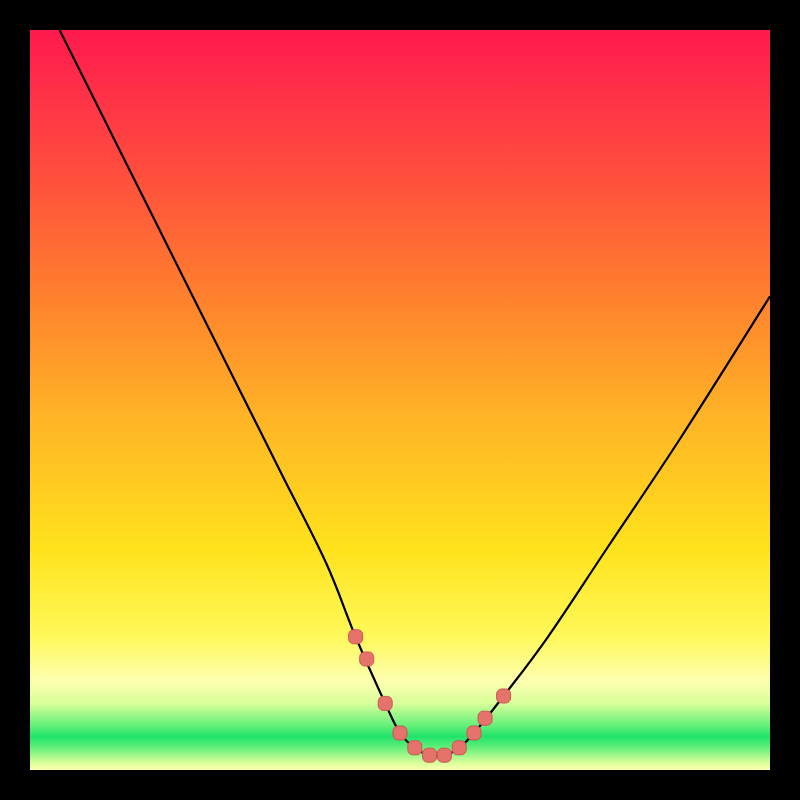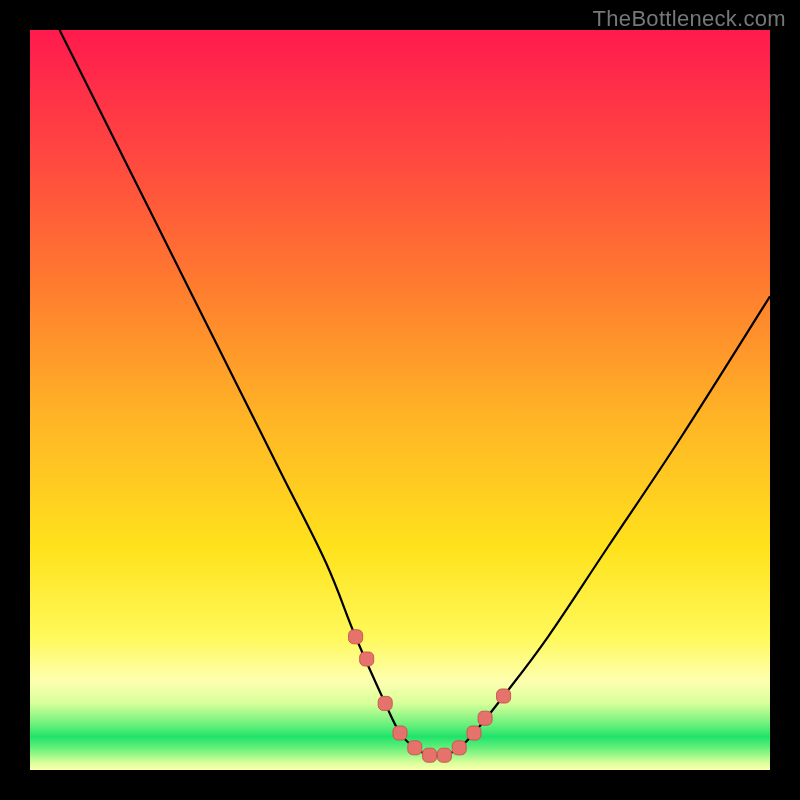--- a/index.html
+++ b/index.html
@@ -64,21 +64,20 @@
     fill: #e5736b;
     stroke: #c95850;
     stroke-width: 1;
   }
 </style>
 </head>
 <body>
 
 <div class="frame">
 
-  <div class="watermark">TheBottleneck.com</div>
 
   <div class="plot-area">
     <svg class="curve" viewBox="0 0 740 740" preserveAspectRatio="none">
       <path id="curve-path" fill="none" stroke="#000" stroke-width="2.2" d="M 29.6 0 C 37.592 15.983999999999991, 58.016 56.83199999999995, 74 88.79999999999995 C 89.98400000000001 120.76799999999996, 102.416 145.632, 118.4 177.60000000000002 C 134.38400000000001 209.56800000000004, 146.816 234.432, 162.8 266.4 C 178.78400000000002 298.368, 191.216 323.23199999999997, 207.20000000000002 355.2 C 223.18400000000003 387.168, 235.616 412.032, 251.60000000000002 444 C 267.584 475.968, 282.68 503.496, 296 532.8 C 309.32 562.1039999999999, 314.944 581.492, 325.6 606.8 C 336.25600000000003 632.108, 347.20799999999997 656.084, 355.2 673.4 C 363.192 690.716, 364.67199999999997 695.008, 370 703 C 375.32800000000003 710.992, 379.472 713.804, 384.8 717.8 C 390.12800000000004 721.7959999999999, 394.272 723.868, 399.6 725.2 C 404.92800000000005 726.532, 409.07200000000006 726.532, 414.40000000000003 725.2 C 419.728 723.868, 423.872 721.7959999999999, 429.2 717.8 C 434.52799999999996 713.804, 436.008 712.324, 444 703 C 451.992 693.676, 460.28000000000003 683.316, 473.6 666 C 486.92 648.684, 499.352 633.4399999999999, 518 606.8 C 536.648 580.16, 553.224 553.9639999999999, 577.2 518 C 601.176 482.036, 621.8960000000001 452.288, 651.2 407 C 680.504 361.712, 724.016 291.70799999999997, 740 266.4"></path>
       <g id="markers-group">
           <rect x="318.6" y="599.8" width="14" height="14" rx="5" ry="5" class="marker"></rect>
           <rect x="329.7" y="622" width="14" height="14" rx="5" ry="5" class="marker"></rect>
           <rect x="348.2" y="666.4" width="14" height="14" rx="5" ry="5" class="marker"></rect>
           <rect x="363" y="696" width="14" height="14" rx="5" ry="5" class="marker"></rect>
           <rect x="377.8" y="710.8" width="14" height="14" rx="5" ry="5" class="marker"></rect>

